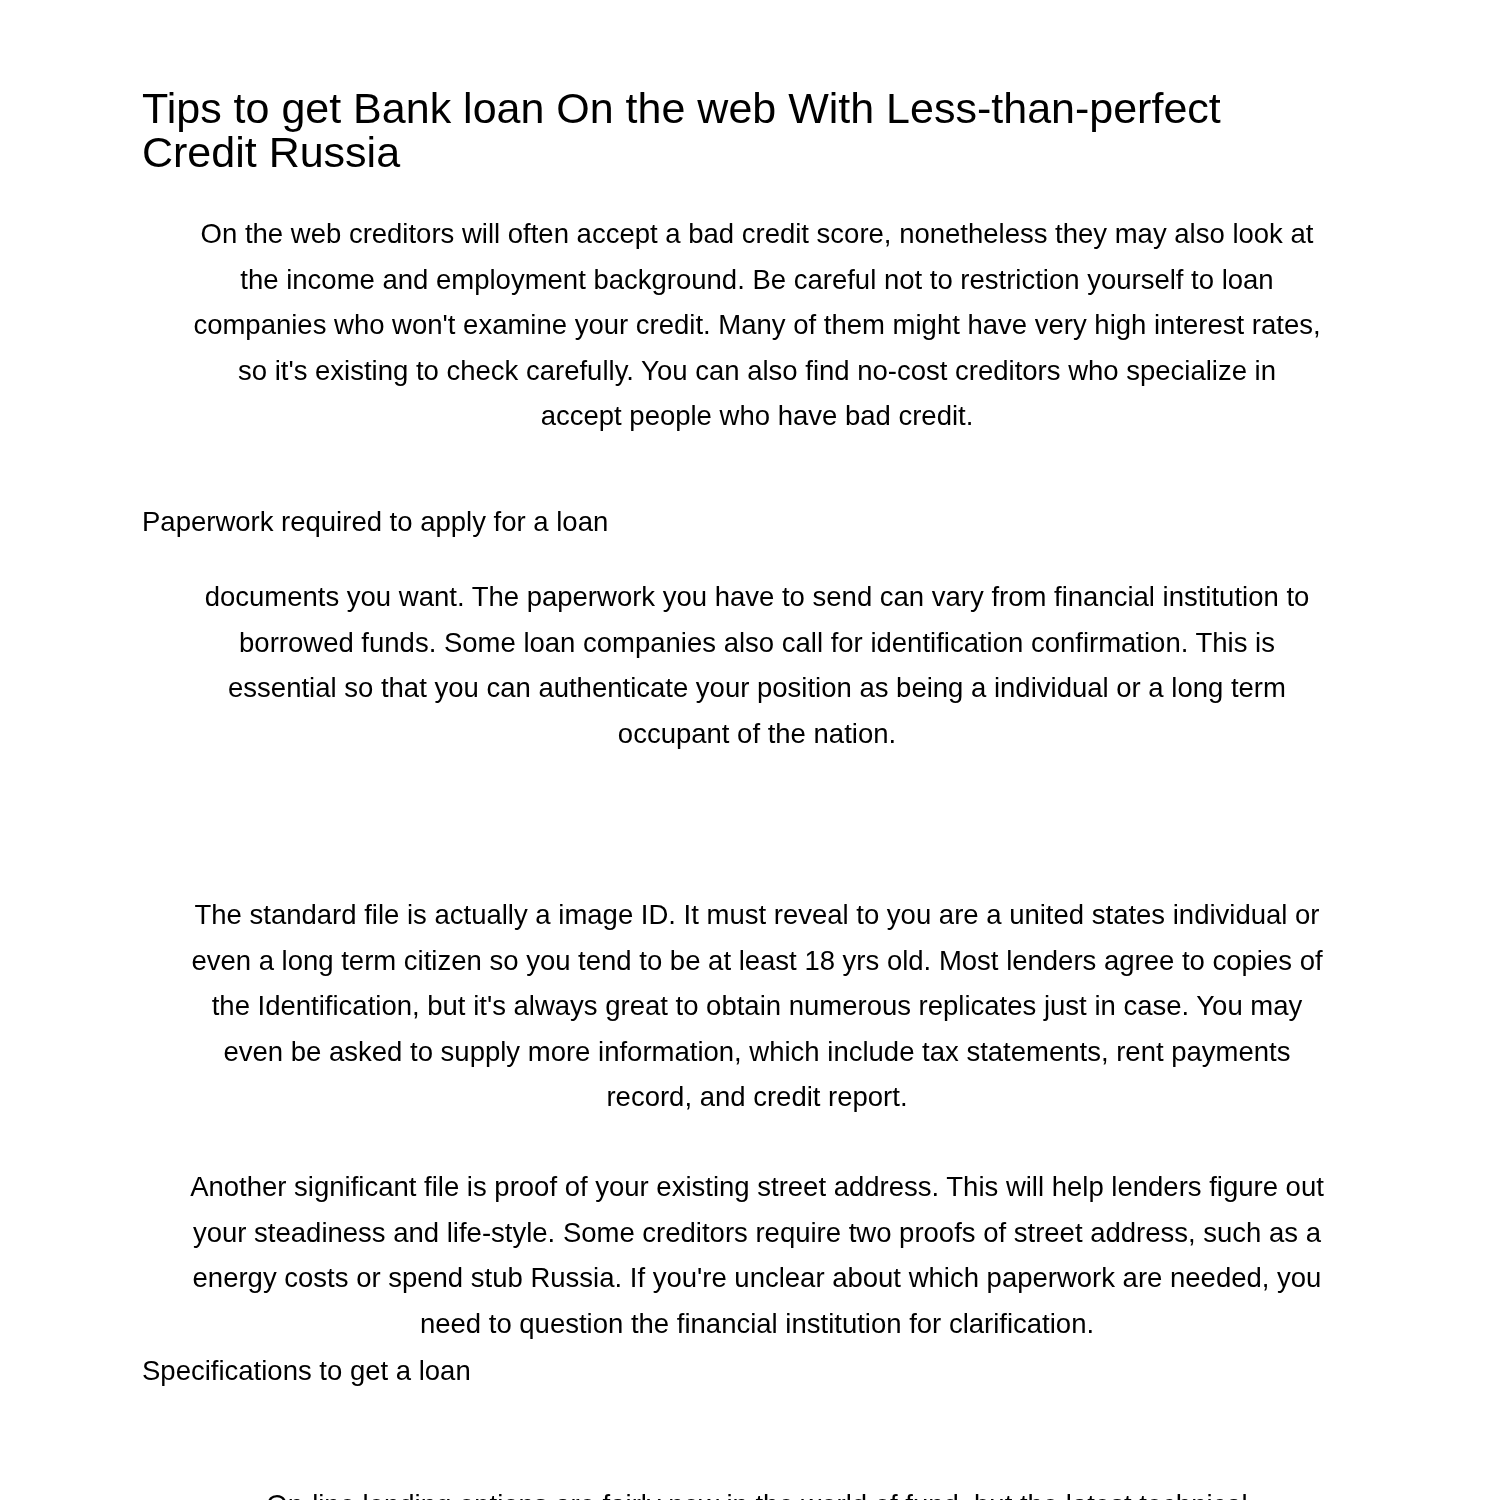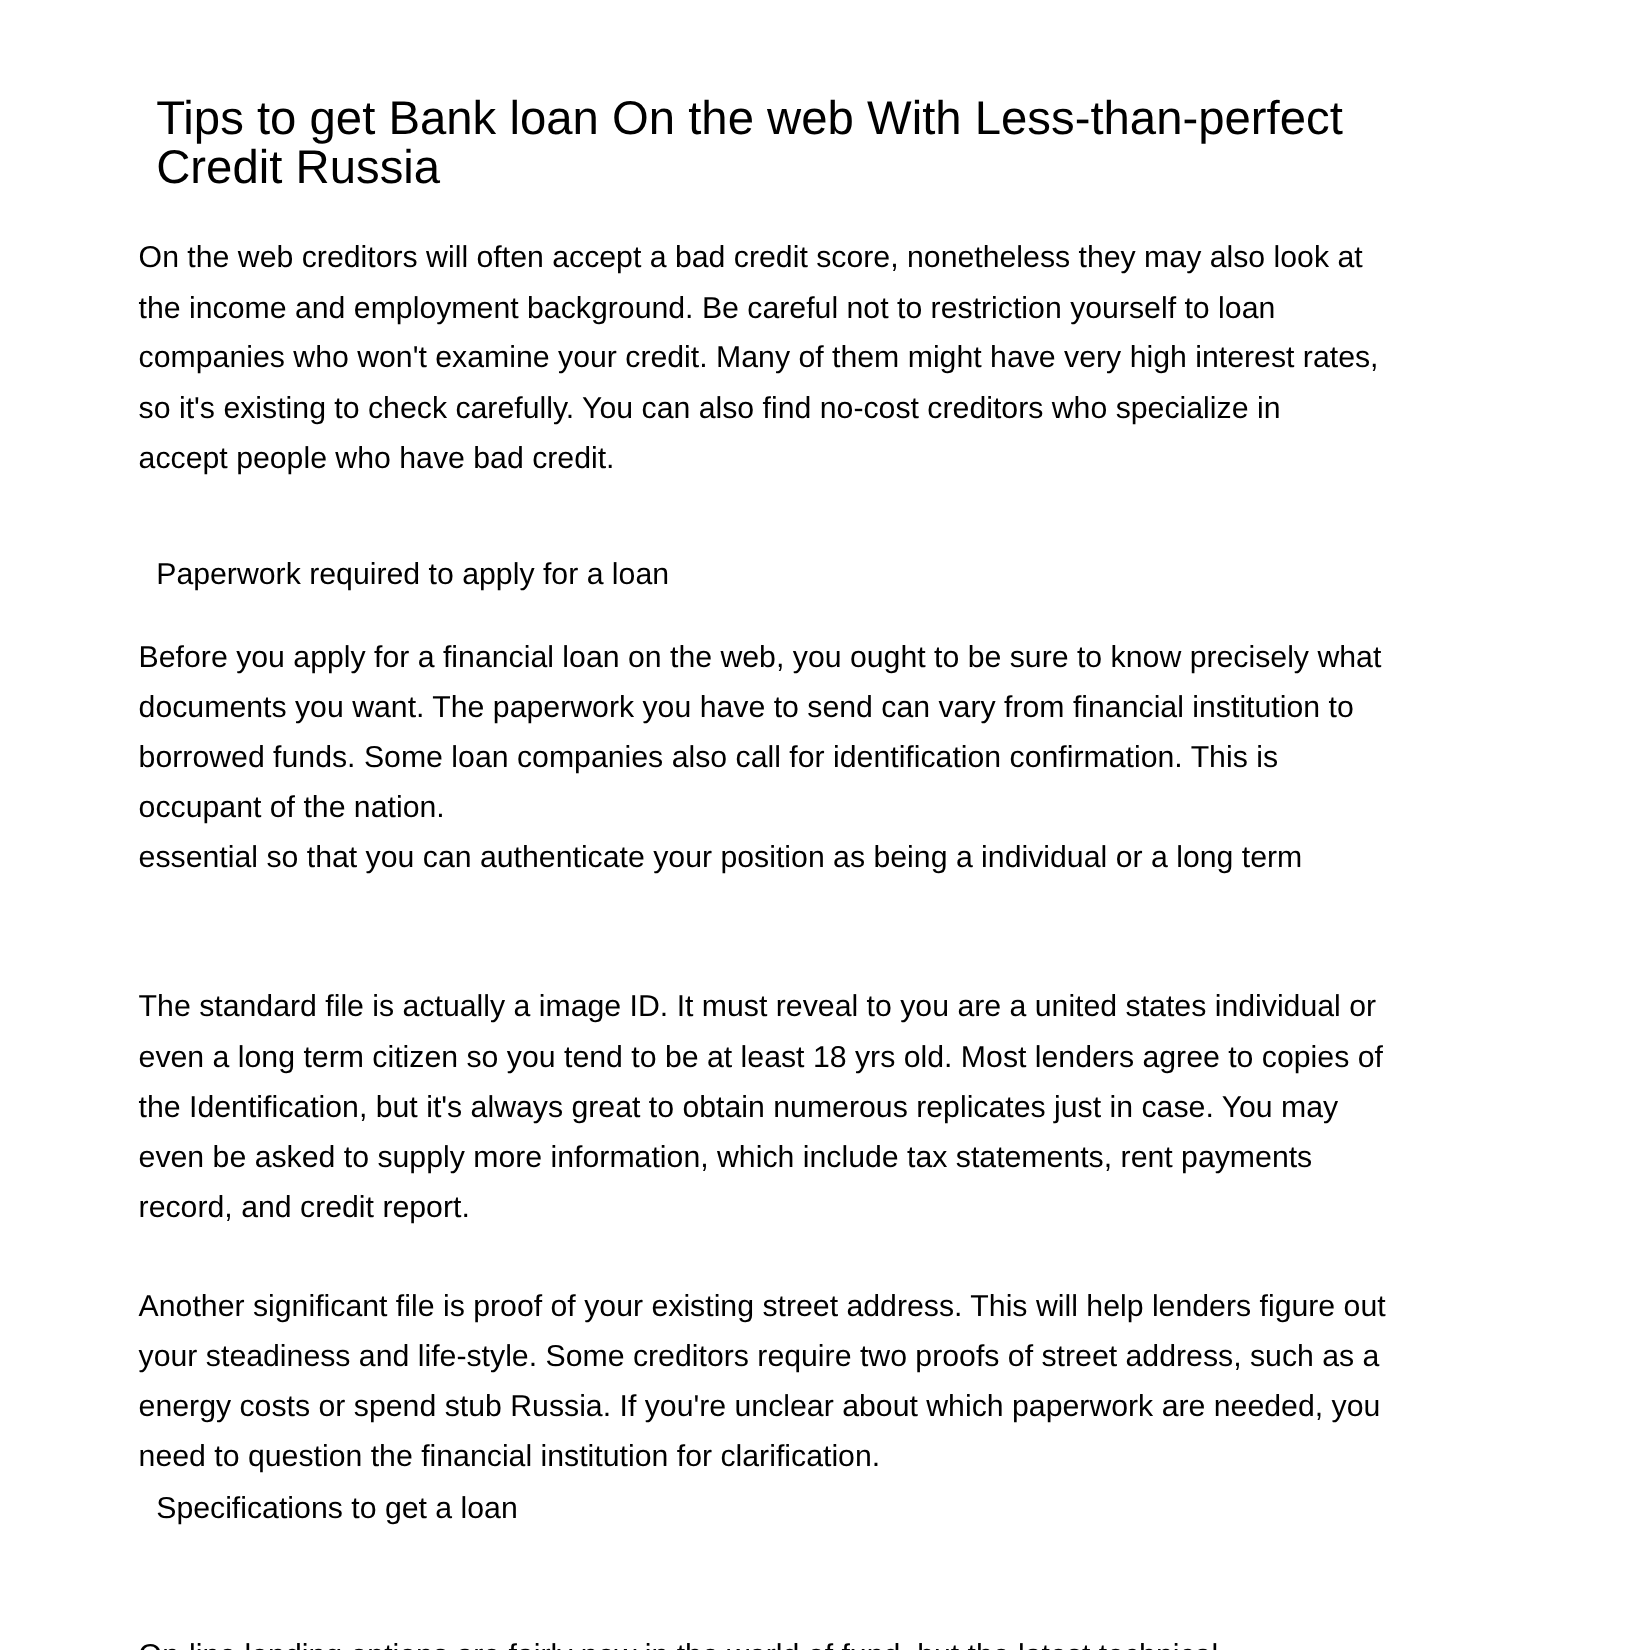--- a/index.html
+++ b/index.html
@@ -32,20 +32,21 @@
     width: 1250px;
   }
   .para {
     position: absolute;
     left: 0;
     margin: 0;
     font-size: 27.5px;
     line-height: 45.5px;
     width: 1262px;
     white-space: nowrap;
+    text-align: center;
   }
   .para .line { display: block; }
   .heading {
     position: absolute;
     left: 0;
     margin: 16px;
     font-weight: normal;
     font-size: 27.5px;
     line-height: 45.5px;
   }
@@ -64,25 +65,24 @@
     <span class="line">On the web creditors will often accept a bad credit score, nonetheless they may also look at</span>
     <span class="line">the income and employment background. Be careful not to restriction yourself to loan</span>
     <span class="line">companies who won't examine your credit. Many of them might have very high interest rates,</span>
     <span class="line">so it's existing to check carefully. You can also find no-cost creditors who specialize in</span>
     <span class="line">accept people who have bad credit.</span>
   </p>
 
   <h2 class="heading" style="top:483px">Paperwork required to apply for a loan</h2>
 
   <p class="para" style="top:574px">
-    <span class="line">Before you apply for a financial loan on the web, you ought to be sure to know precisely what</span>
     <span class="line">documents you want. The paperwork you have to send can vary from financial institution to</span>
     <span class="line">borrowed funds. Some loan companies also call for identification confirmation. This is</span>
+    <span class="line">essential so that you can authenticate your position as being a individual or a long term</span>
     <span class="line">occupant of the nation.</span>
-    <span class="line">essential so that you can authenticate your position as being a individual or a long term</span>
   </p>
 
   <p class="para" style="top:892px">
     <span class="line">The standard file is actually a image ID. It must reveal to you are a united states individual or</span>
     <span class="line">even a long term citizen so you tend to be at least 18 yrs old. Most lenders agree to copies of</span>
     <span class="line">the Identification, but it's always great to obtain numerous replicates just in case. You may</span>
     <span class="line">even be asked to supply more information, which include tax statements, rent payments</span>
     <span class="line">record, and credit report.</span>
   </p>
 

